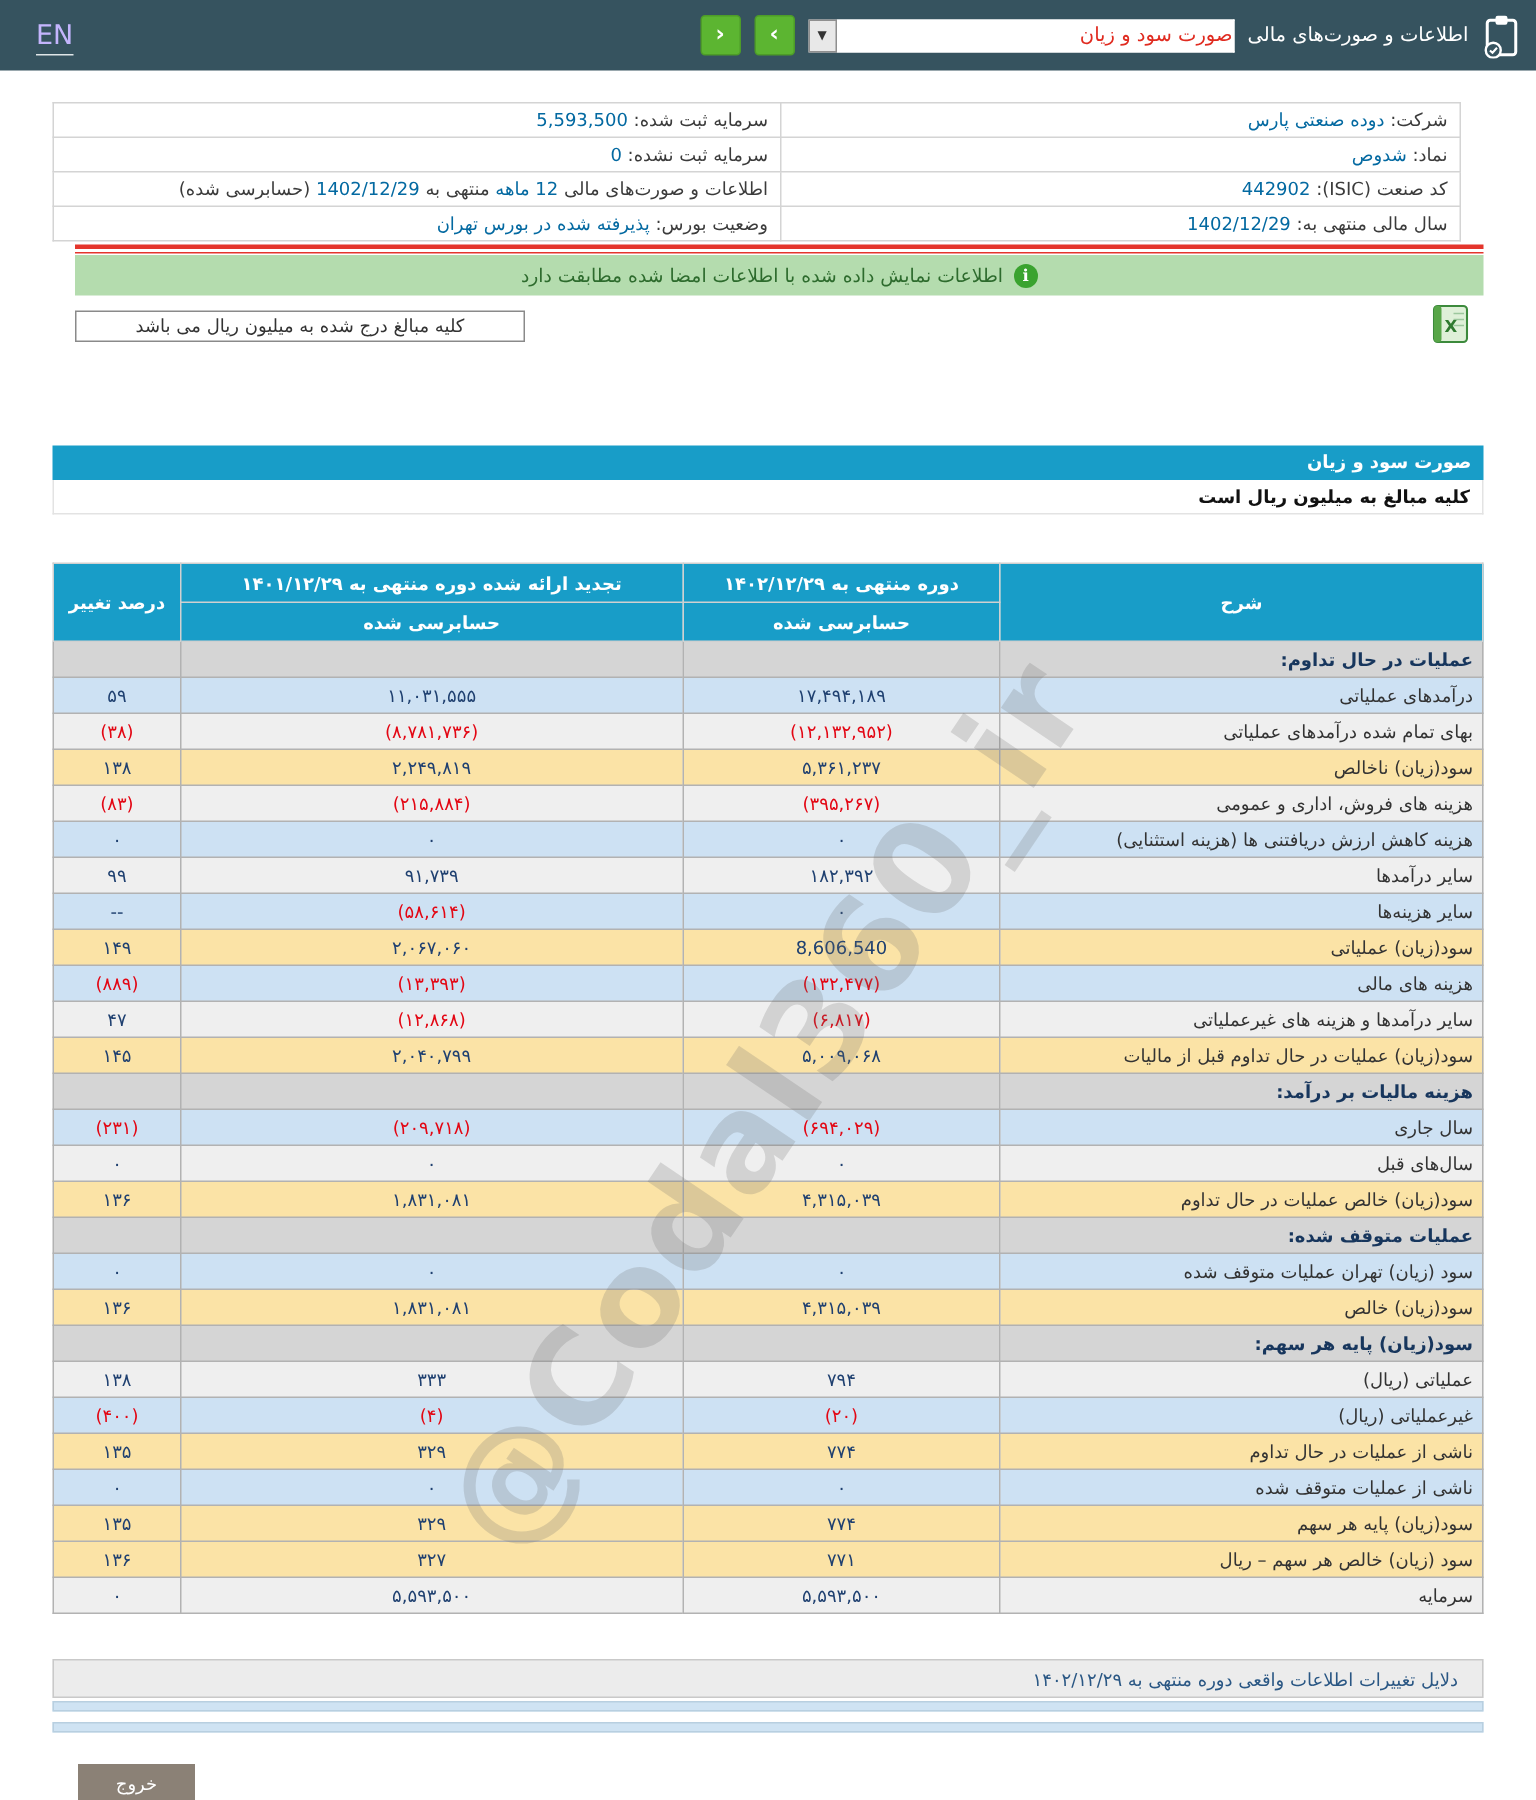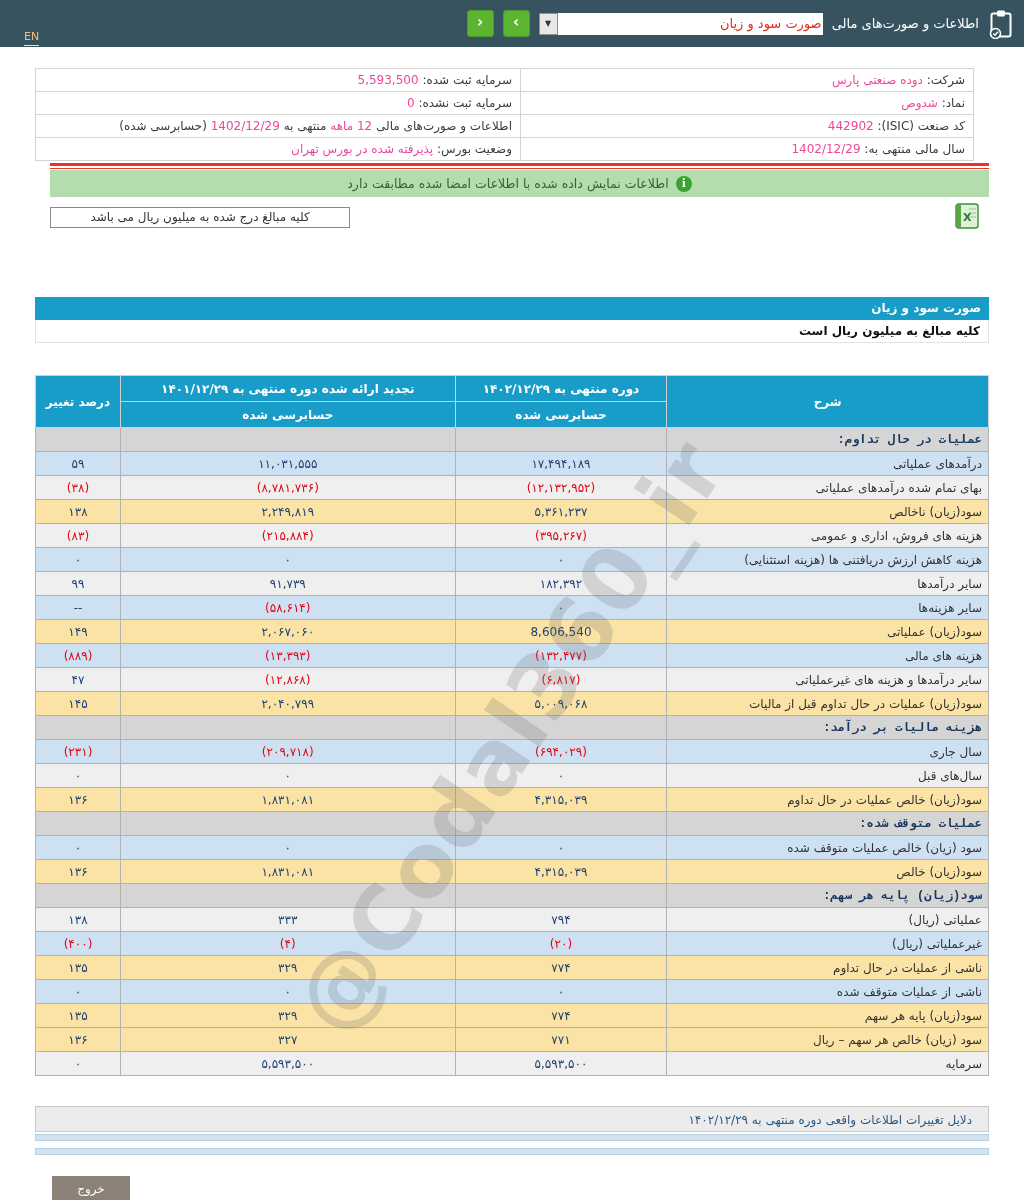--- a/index.html
+++ b/index.html
@@ -1,35 +1,35 @@
 <!DOCTYPE html>
 <html lang="fa"><head>
 <meta charset="utf-8">
 <style>
   html,body{margin:0;padding:0;background:#fff;font-family:"DejaVu Sans",sans-serif;}
   #page{position:relative;width:1024px;height:1200px;background:#fff;overflow:hidden;}
 
   
   .topbar{position:relative;height:47px;background:#36535f;}
-  .lang{position:absolute;left:24px;top:30px;color:#fdba74;font-size:11px;text-decoration:none;border-bottom:1px solid #dfe6e8;padding-bottom:2px;cursor:pointer;}
+  .lang{position:absolute;left:24px;top:13px;color:#c4b5fd;font-size:18px;text-decoration:none;border-bottom:1px solid #dfe6e8;padding-bottom:2px;cursor:pointer;}
   .topbar-right{position:absolute;right:10px;top:0;height:47px;display:flex;direction:rtl;align-items:center;gap:9px;}
   .clip-icon{width:26px;height:30px;flex:0 0 auto;}
   .topbar-title{color:#fff;font-size:13px;white-space:nowrap;}
   .select-group{display:flex;direction:ltr;align-items:stretch;height:22px;}
   .select-arrow{width:17px;background:#e8e8e8;border:1px solid #8f8f8f;display:flex;align-items:center;justify-content:center;font-size:8px;color:#333;cursor:pointer;}
   .select-field{width:258px;background:#fff;border:1px solid #fff;border-left:none;display:flex;align-items:center;justify-content:flex-end;padding-left:6px;}
   .select-field span{color:#e02b20;font-size:13px;padding-left:42px;direction:rtl;white-space:nowrap;}
   .nav-btn{width:25px;height:25px;background:#5cb531;border:1px solid #4d9c28;border-radius:3px;color:#fff;font-weight:bold;font-size:15px;line-height:23px;text-align:center;cursor:pointer;}
 
   
   .cinfo{width:939px;margin:21px 35px 0 35px;border-collapse:collapse;direction:rtl;}
   .cinfo td{border:1px solid #d4d4d4;height:22px;font-size:12px;padding:0 8px;text-align:right;white-space:nowrap;}
   .cinfo td.cell-left{width:468px;}
   .cinfo .lbl{color:#3b3b3b;}
-  .cinfo .val{color:#ec4899;}
+  .cinfo .val{color:#0369a1;}
 
   .redline{width:939px;margin:2px 35px 0 50px;}
   .redline .r1{height:3px;background:#e4352c;}
   .redline .r2{height:1px;background:#e4352c;margin-top:2px;}
 
   .notice{width:939px;margin:1px 35px 0 50px;height:27px;background:#b4dcae;display:flex;direction:rtl;align-items:center;justify-content:center;gap:7px;}
   .notice .txt{color:#2d6b2d;font-size:12.5px;}
   .info-ic{width:16px;height:16px;border-radius:50%;background:#3aa32f;color:#fff;font-size:11px;font-weight:bold;text-align:center;line-height:16px;font-family:"DejaVu Serif",serif;}
 
   .tools-row{position:relative;width:939px;margin:4px 35px 0 50px;height:34px;}
@@ -42,21 +42,21 @@
 
   
   .table-wrap{position:relative;margin:32px 35px 0 35px;width:954px;}
   table.main{width:954px;border-collapse:collapse;direction:rtl;font-size:12px;border:1px solid #9b9b9b;}
   table.main th{background:#189dc8;color:#fff;font-weight:bold;border:1px solid #d0d0d0;height:25px;padding:0 4px;}
   table.main td{border:1px solid #b2b2b2;height:23px;padding:0 6px;}
   td.desc{text-align:right;color:#333;}
   td.num,td.chg{text-align:center;direction:ltr;}
   .pos{color:#1f4070;}
   .neg{color:#e30613;}
-  tr.row-sec td{background:#d5d5d5;font-family:Liberation Mono, monospace;}
+  tr.row-sec td{background:#d5d5d5;}
   tr.row-sec td.desc{font-weight:bold;color:#17365d;}
   .bg-lb{background:#cde1f3;}
   .bg-w{background:#efefef;margin-top:48px;}
   .bg-y{background:#fbe3a6;}
   .watermark{position:absolute;top:310px;left:95px;width:760px;text-align:center;font-size:88px;font-weight:bold;color:#6e6e6e;opacity:0.22;transform:rotate(-56deg);direction:ltr;pointer-events:none;letter-spacing:2px;}
 
   
   .footer{margin:30px 35px 0 35px;width:954px;}
   .acc-bar{height:26px;background:#ececec;border:1px solid #c9c9c9;line-height:26px;padding-right:16px;color:#2a5784;font-size:12px;text-align:right;direction:rtl;cursor:pointer;box-sizing:border-box;}
   .acc-strip{height:7px;background:#cfe3f3;border:1px solid #b8cfe0;margin-top:2px;margin-bottom:7px;box-sizing:border-box;cursor:pointer;}
@@ -251,21 +251,21 @@
             <td class="num restated-cell pos bg-y">۱,۸۳۱,۰۸۱</td>
             <td class="chg change-cell pos bg-y">۱۳۶</td>
           </tr>
           <tr class="row-sec">
             <td class="desc">عملیات متوقف شده:</td>
             <td class="num current-cell pos"></td>
             <td class="num restated-cell pos"></td>
             <td class="chg change-cell pos"></td>
           </tr>
           <tr>
-            <td class="desc bg-lb">سود (زیان) خالص عملیات متوقف شده</td>
+            <td class="desc bg-lb">سود (زیان) تهران عملیات متوقف شده</td>
             <td class="num current-cell pos bg-lb">۰</td>
             <td class="num restated-cell pos bg-lb">۰</td>
             <td class="chg change-cell pos bg-lb">۰</td>
           </tr>
           <tr>
             <td class="desc bg-y">سود(زیان) خالص</td>
             <td class="num current-cell pos bg-y">۴,۳۱۵,۰۳۹</td>
             <td class="num restated-cell pos bg-y">۱,۸۳۱,۰۸۱</td>
             <td class="chg change-cell pos bg-y">۱۳۶</td>
           </tr>

